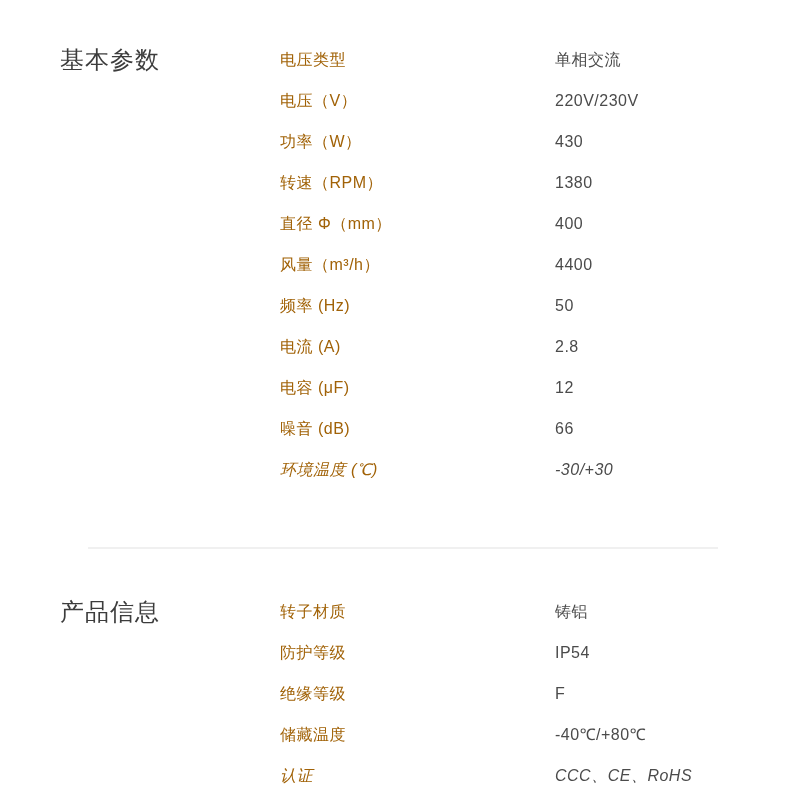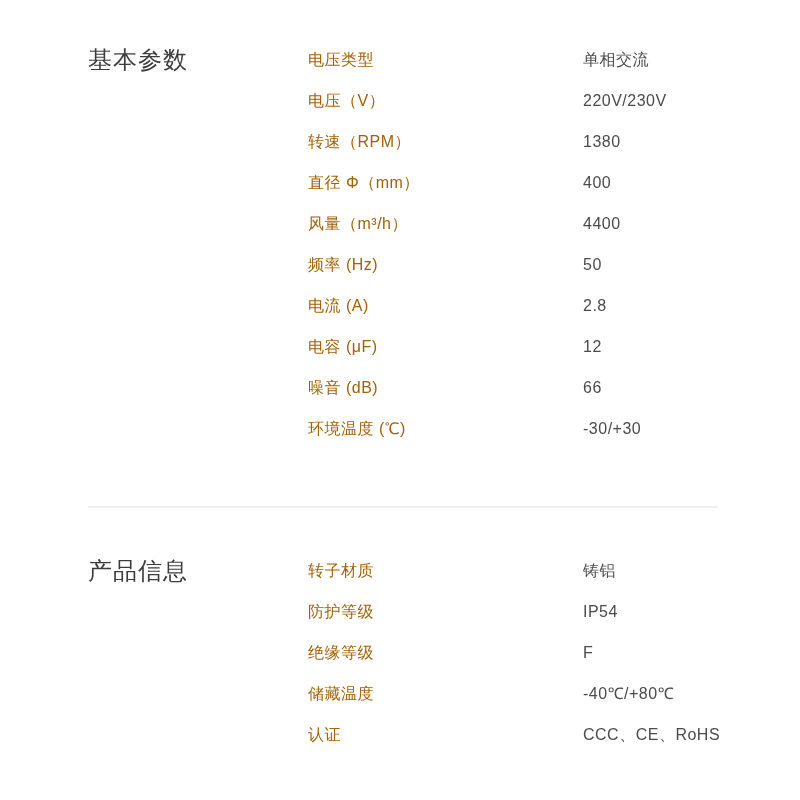--- a/index.html
+++ b/index.html
@@ -12,21 +12,21 @@
     width: 800px;
     height: 800px;
     box-sizing: border-box;
     padding-top: 48px;
     background: #ffffff;
     overflow: hidden;
   }
   .spec-section {
     display: flex;
     align-items: flex-start;
-    padding-left: 88px;
+    padding-left: 60px;
     justify-content: flex-end;
   }
   .section-title {
     margin: 0;
     width: 220px;
     flex: 0 0 220px;
     font-size: 24px;
     font-weight: 400;
     color: #3c3c3c;
     line-height: 24px;
@@ -36,21 +36,21 @@
     flex: 1;
   }
   .row {
     display: flex;
     align-items: baseline;
     line-height: 24px;
     font-size: 16px;
     letter-spacing: 0.5px;
     margin-bottom: 17px;
   }
-  .row:last-child { margin-bottom: 0; }
+  .row:last-child { margin-bottom: 0; font-style: italic; }
   .spec-label {
     width: 275px;
     flex: 0 0 275px;
     color: #a16207;
   }
   .spec-value {
     color: #4b4b4b;
   }
   .divider {
     height: 2px;
@@ -67,20 +67,24 @@
   <section class="spec-section">
     <h2 class="section-title">基本参数</h2>
     <div class="rows">
       <div class="row">
         <span class="spec-label">电压类型</span>
         <span class="spec-value">单相交流</span>
       </div>
       <div class="row">
         <span class="spec-label">电压（V）</span>
         <span class="spec-value">220V/230V</span>
+      </div>
+      <div class="row">
+        <span class="spec-label">功率（W）</span>
+        <span class="spec-value">430</span>
       </div>
       <div class="row">
         <span class="spec-label">转速（RPM）</span>
         <span class="spec-value">1380</span>
       </div>
       <div class="row">
         <span class="spec-label">直径 Φ（mm）</span>
         <span class="spec-value">400</span>
       </div>
       <div class="row">

